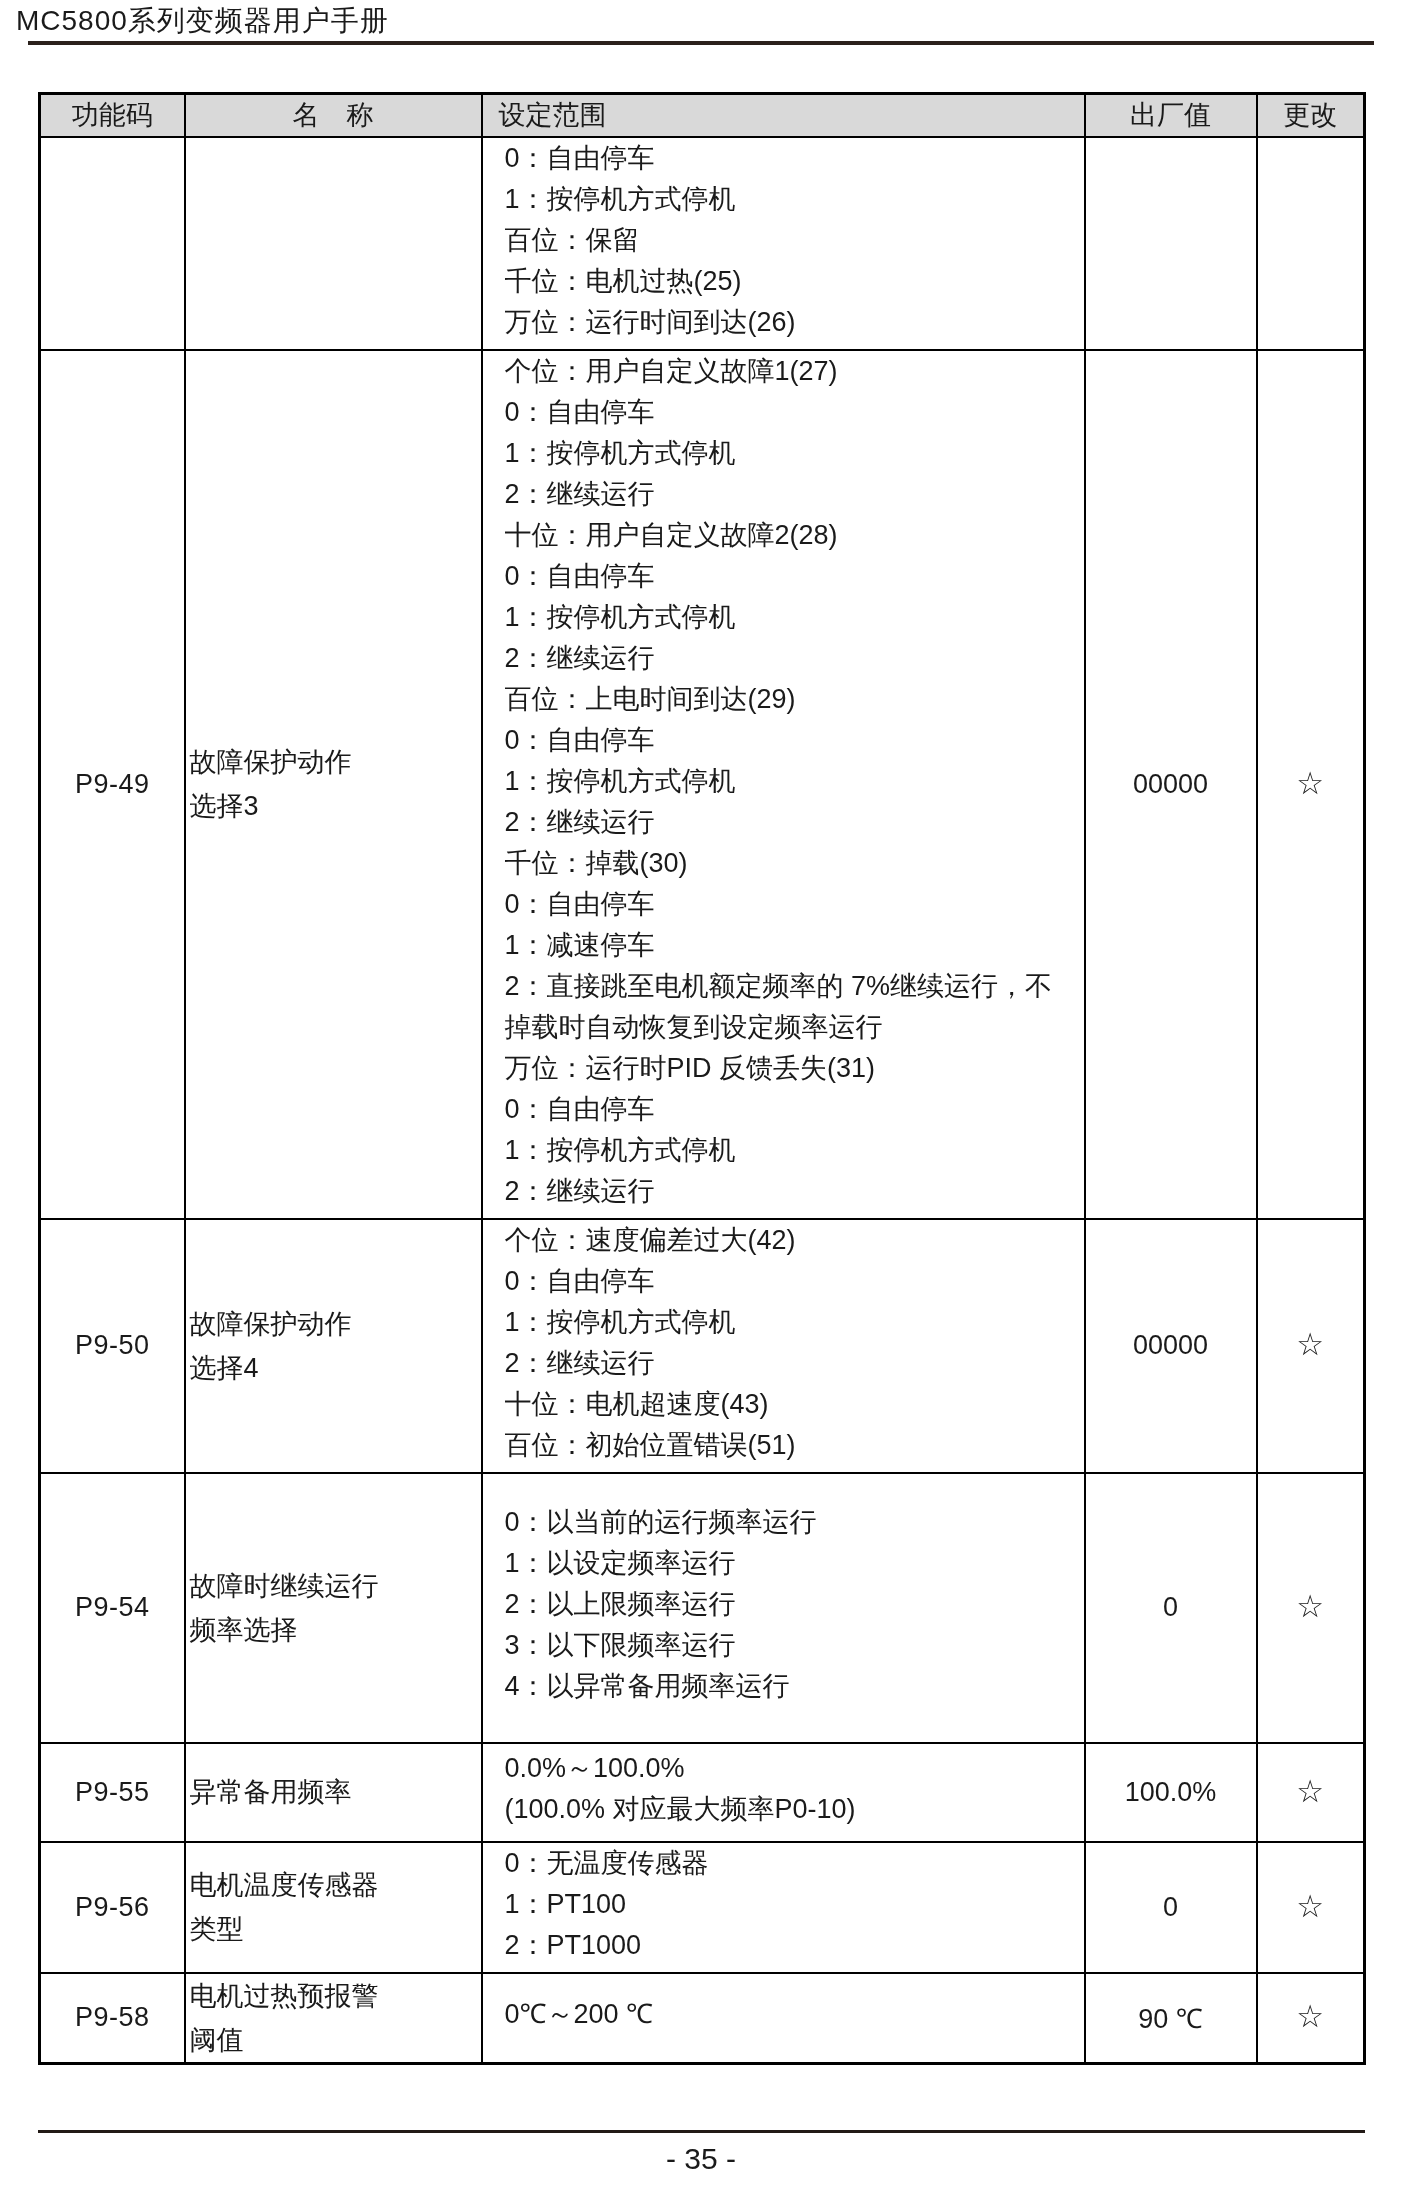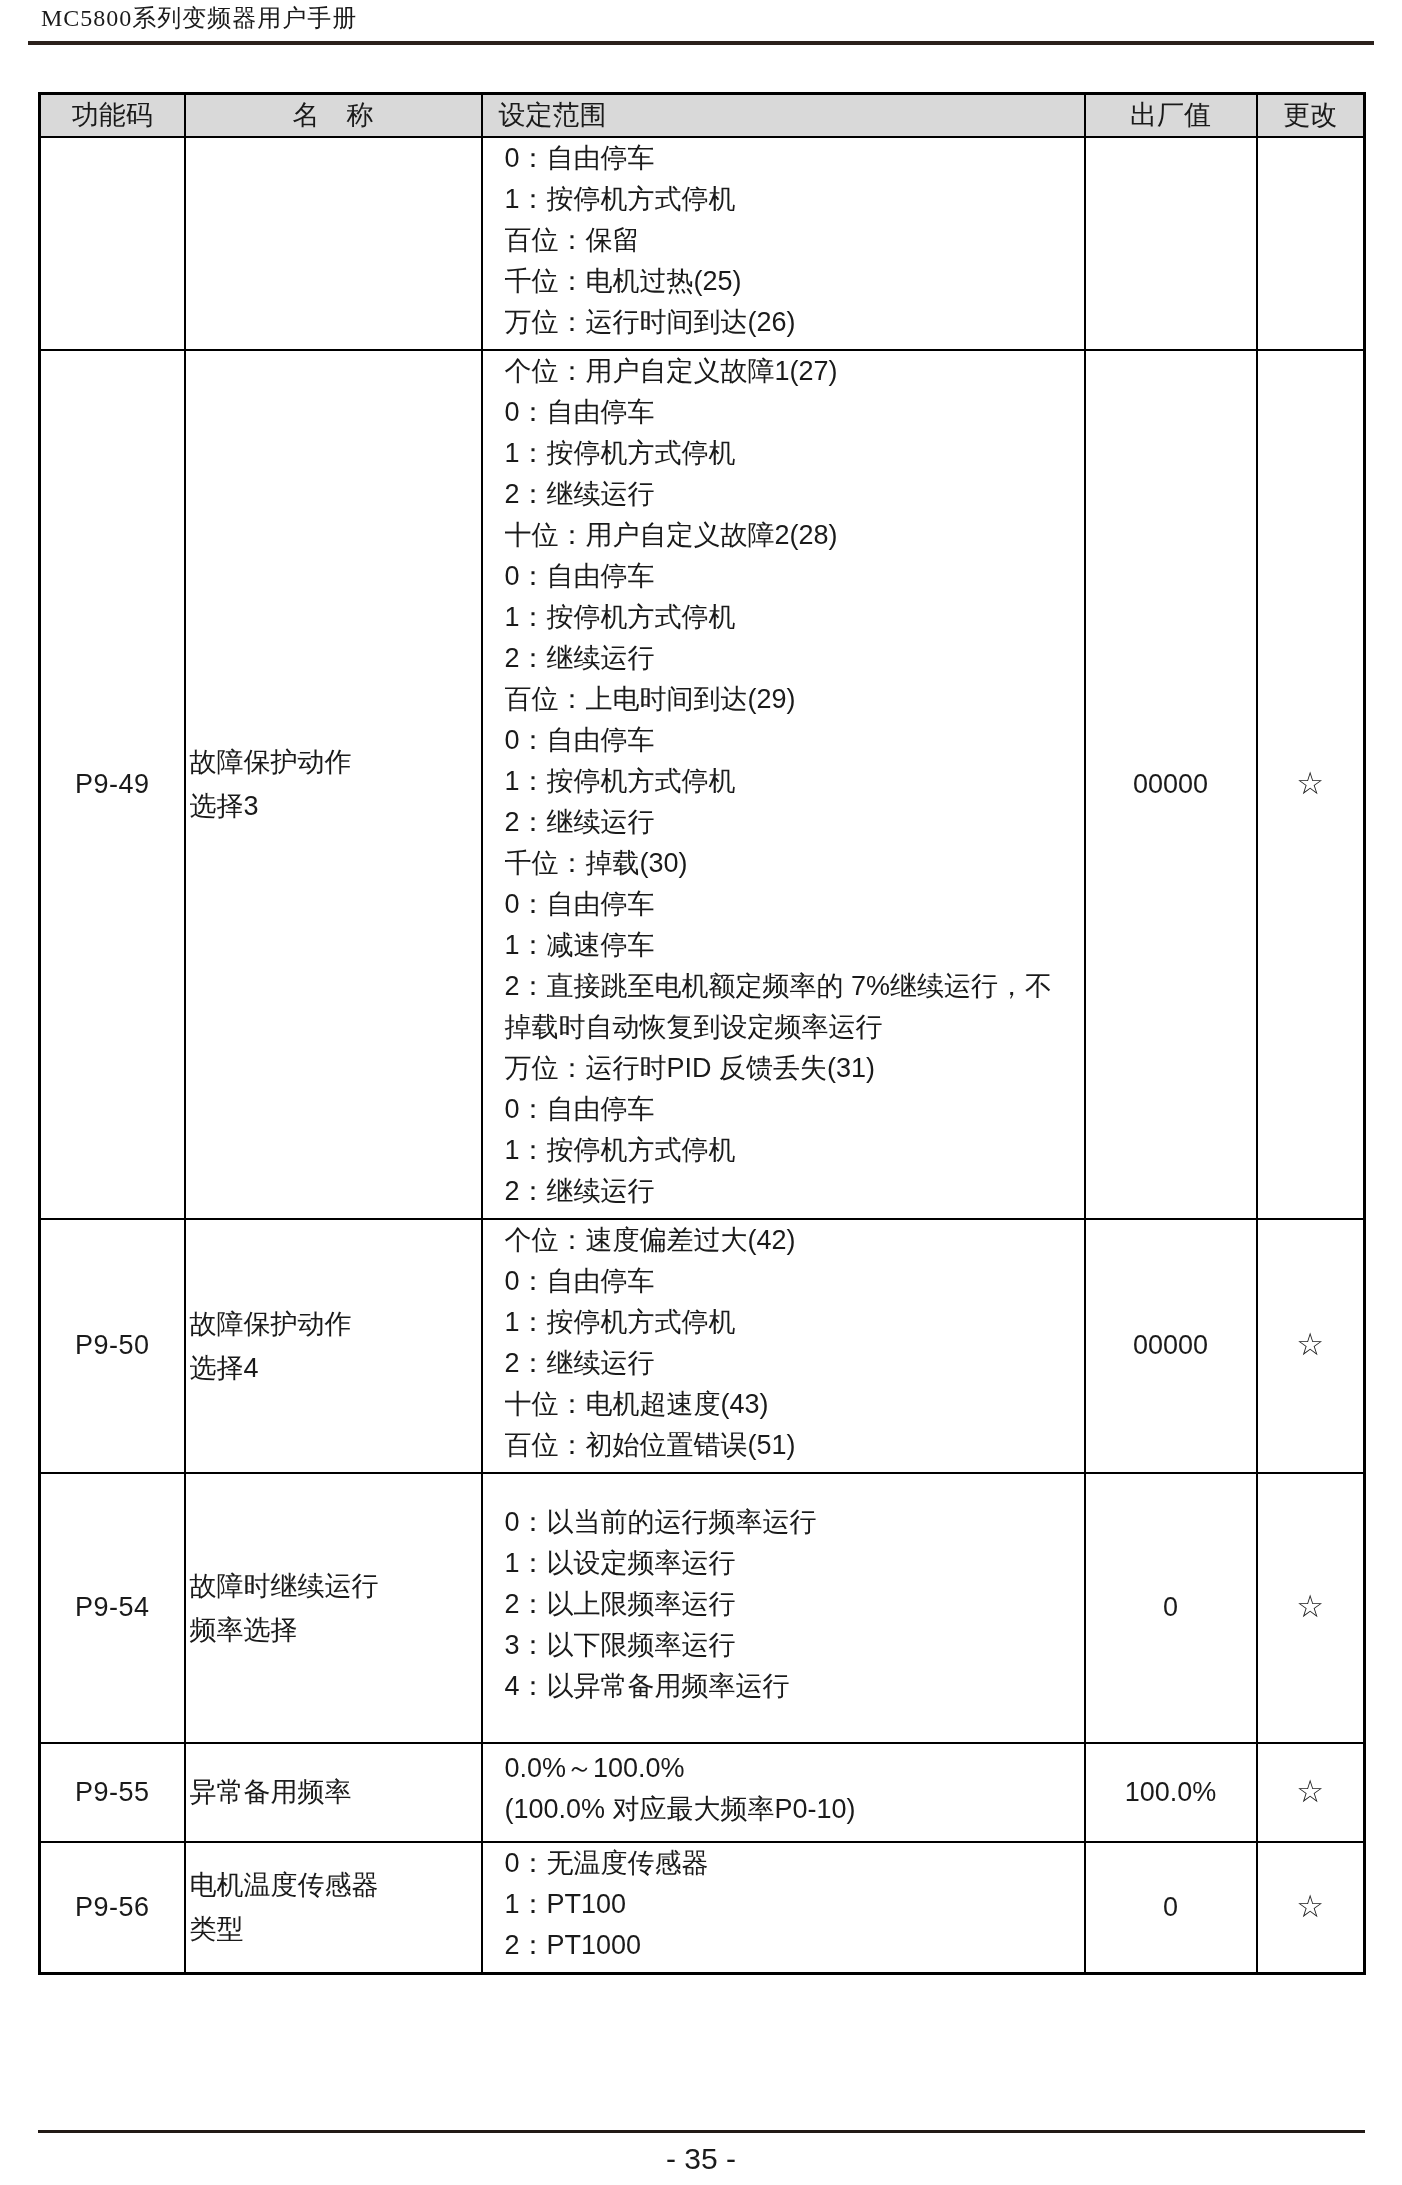--- a/index.html
+++ b/index.html
@@ -1,19 +1,19 @@
 <!DOCTYPE html>
 <html><head>
 <meta charset="utf-8">
 <style>
   html,body{margin:0;padding:0;background:#ffffff;}
   body{width:1402px;height:2185px;font-family:"Liberation Sans",sans-serif;color:#1a1a1a;}
   .page{position:relative;width:1402px;height:2185px;background:#fff;overflow:hidden;}
 
-  .doc-title{position:absolute;left:41px;top:2px;font-size:24px;letter-spacing:1px;white-space:nowrap;font-family:Liberation Serif, serif;}
+  .doc-title{position:absolute;left:16px;top:2px;font-size:28px;letter-spacing:1px;white-space:nowrap;}
   .header-rule{position:absolute;left:28px;top:41px;width:1346px;height:4px;background:#2b211c;}
 
   table.param-table{
     position:absolute;left:38px;top:92px;width:1325px;
     border-collapse:collapse;table-layout:fixed;
     border:3px solid #000;
   }
   .param-table th,.param-table td{border:2px solid #000;overflow:hidden;}
   .param-table th{
     background:#d9d9d9;font-weight:normal;font-size:27px;
@@ -172,20 +172,34 @@
           <div class="rl">1：PT100</div>
           <div class="rl">2：PT1000</div>
         </td>
         <td class="factory-cell">0</td>
         <td class="change-cell">
           <span class="star">☆</span>
         </td>
       </tr>
 
 
+      <tr style="height:84px">
+        <td class="code-cell">P9-58</td>
+        <td class="name-cell">
+          <div>电机过热预报警</div>
+          <div>阈值</div>
+        </td>
+        <td class="range-cell">
+          <div class="rl">0℃～200 ℃</div>
+        </td>
+        <td class="factory-cell">90 ℃</td>
+        <td class="change-cell">
+          <span class="star">☆</span>
+        </td>
+      </tr>
 
     </tbody>
   </table>
 
   <div class="footer-rule"></div>
   <div class="page-number">- 35 -</div>
 
 </div>
 
 </body></html>

